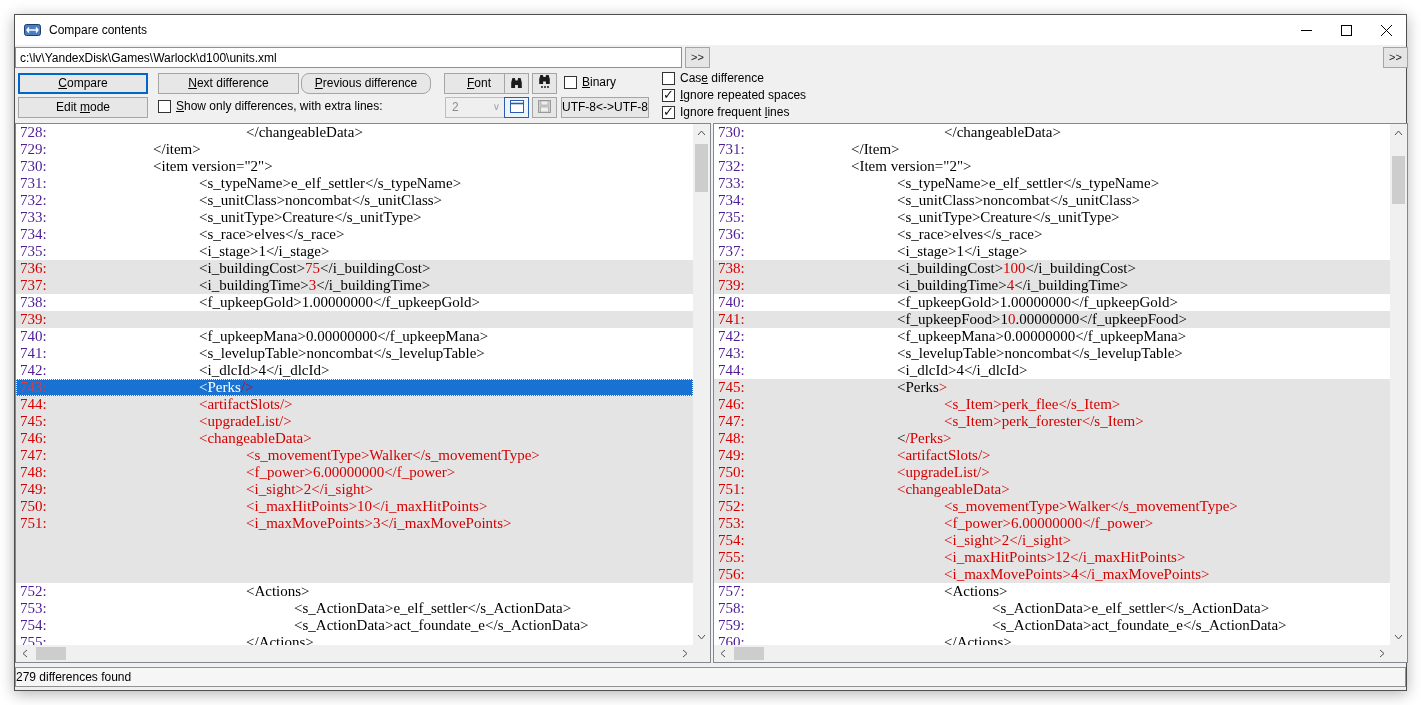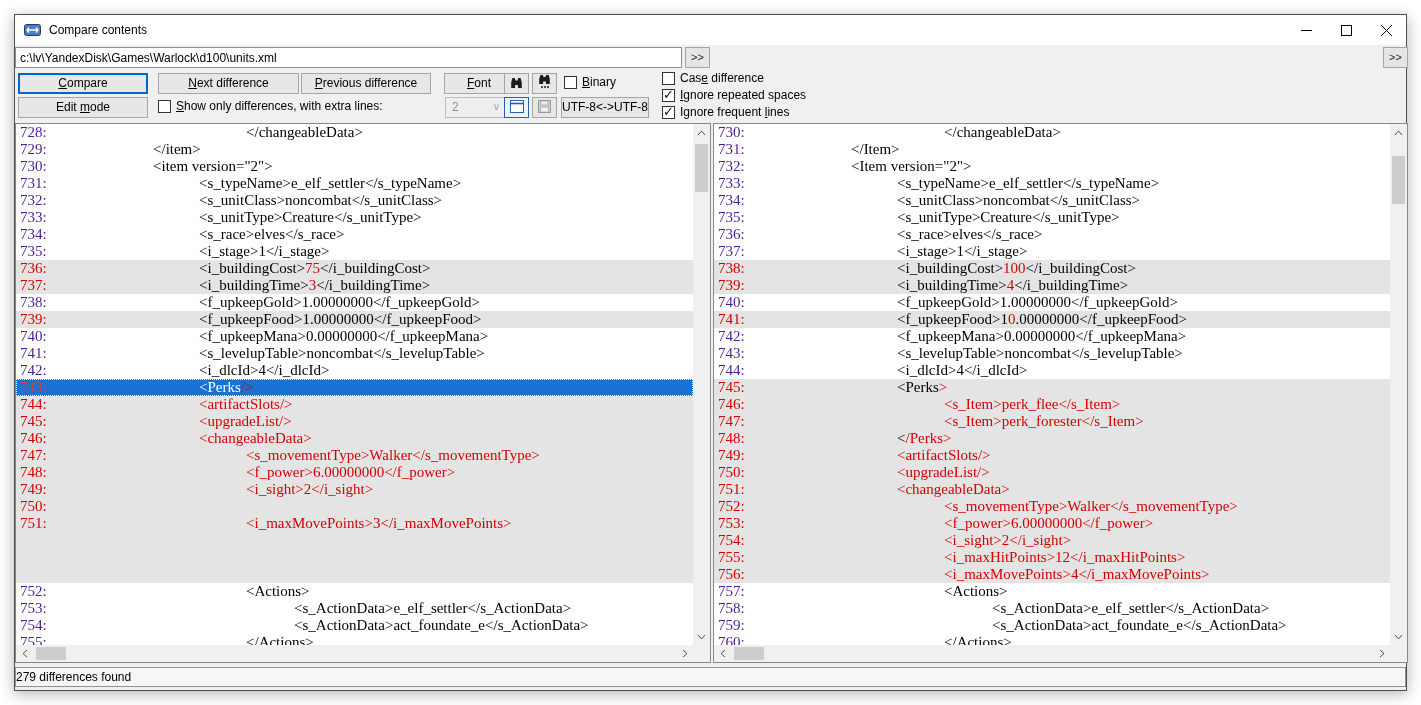--- a/index.html
+++ b/index.html
@@ -95,21 +95,21 @@
     <div class="morebtn" style="left:670px;">&gt;&gt;</div>
     <div class="morebtn" style="left:1368px;">&gt;&gt;</div>
   </div>
 
   <div class="btn focused" style="left:3px;top:58px;width:130px;">
     <span class="u">C</span><span>ompare</span>
   </div>
   <div class="btn" style="left:143px;top:58px;width:141px;">
     <span class="u">N</span><span>ext difference</span>
   </div>
-  <div class="btn" style="left:286px;top:58px;width:130px;">
+  <div class="btn" style="left:286px;top:58px;width:130px;border-radius:8px;">
     <span class="u">P</span><span>revious difference</span>
   </div>
   <div class="btn" style="left:429px;top:58px;width:70px;">
     <span class="u">F</span><span>ont</span>
   </div>
   <div class="iconbtn" style="left:489px;top:58px;">
     <span>
       <svg width="15" height="12" viewBox="0 0 15 12">
         <path d="M2.2 5.5L3.4 1h2.4l.7 2.5h2l.7-2.5h2.4l1.2 4.5V11H8.9V8H6.1v3H2.2z" fill="#1c1c1c"></path>
       </svg>
@@ -182,32 +182,32 @@
           <div class="crow bg-w"><span class="lnum">729:</span><span class="ltext" style="left: 137px;"><span class="c-k">&lt;/item&gt;</span></span></div>
           <div class="crow bg-w"><span class="lnum">730:</span><span class="ltext" style="left: 137px;"><span class="c-k">&lt;item version="2"&gt;</span></span></div>
           <div class="crow bg-w"><span class="lnum">731:</span><span class="ltext" style="left: 183px;"><span class="c-k">&lt;s_typeName&gt;e_elf_settler&lt;/s_typeName&gt;</span></span></div>
           <div class="crow bg-w"><span class="lnum">732:</span><span class="ltext" style="left: 183px;"><span class="c-k">&lt;s_unitClass&gt;noncombat&lt;/s_unitClass&gt;</span></span></div>
           <div class="crow bg-w"><span class="lnum">733:</span><span class="ltext" style="left: 183px;"><span class="c-k">&lt;s_unitType&gt;Creature&lt;/s_unitType&gt;</span></span></div>
           <div class="crow bg-w"><span class="lnum">734:</span><span class="ltext" style="left: 183px;"><span class="c-k">&lt;s_race&gt;elves&lt;/s_race&gt;</span></span></div>
           <div class="crow bg-w"><span class="lnum">735:</span><span class="ltext" style="left: 183px;"><span class="c-k">&lt;i_stage&gt;1&lt;/i_stage&gt;</span></span></div>
           <div class="crow bg-g"><span class="lnum red">736:</span><span class="ltext" style="left: 183px;"><span class="c-k">&lt;i_buildingCost&gt;</span><span class="c-r">75</span><span class="c-k">&lt;/i_buildingCost&gt;</span></span></div>
           <div class="crow bg-g"><span class="lnum red">737:</span><span class="ltext" style="left: 183px;"><span class="c-k">&lt;i_buildingTime&gt;</span><span class="c-r">3</span><span class="c-k">&lt;/i_buildingTime&gt;</span></span></div>
           <div class="crow bg-w"><span class="lnum">738:</span><span class="ltext" style="left: 183px;"><span class="c-k">&lt;f_upkeepGold&gt;1.00000000&lt;/f_upkeepGold&gt;</span></span></div>
-          <div class="crow bg-g"><span class="lnum red">739:</span><span class="ltext" style="left: 183px;"><span class="c-k">&lt;f_upkeepFood&gt;1.00000000&lt;/f_upkeepFood&gt;</span></span></div>
+          <div class="crow bg-g"><span class="lnum red">739:</span></div>
           <div class="crow bg-w"><span class="lnum">740:</span><span class="ltext" style="left: 183px;"><span class="c-k">&lt;f_upkeepMana&gt;0.00000000&lt;/f_upkeepMana&gt;</span></span></div>
           <div class="crow bg-w"><span class="lnum">741:</span><span class="ltext" style="left: 183px;"><span class="c-k">&lt;s_levelupTable&gt;noncombat&lt;/s_levelupTable&gt;</span></span></div>
           <div class="crow bg-w"><span class="lnum">742:</span><span class="ltext" style="left: 183px;"><span class="c-k">&lt;i_dlcId&gt;4&lt;/i_dlcId&gt;</span></span></div>
           <div class="crow bg-sel"><span class="lnum red">743:</span><span class="ltext" style="left: 183px;"><span class="c-w">&lt;Perks</span><span class="c-r">/&gt;</span></span></div>
           <div class="crow bg-g"><span class="lnum red">744:</span><span class="ltext" style="left: 183px;"><span class="c-r">&lt;artifactSlots/&gt;</span></span></div>
           <div class="crow bg-g"><span class="lnum red">745:</span><span class="ltext" style="left: 183px;"><span class="c-r">&lt;upgradeList/&gt;</span></span></div>
           <div class="crow bg-g"><span class="lnum red">746:</span><span class="ltext" style="left: 183px;"><span class="c-r">&lt;changeableData&gt;</span></span></div>
           <div class="crow bg-g"><span class="lnum red">747:</span><span class="ltext" style="left: 230px;"><span class="c-r">&lt;s_movementType&gt;Walker&lt;/s_movementType&gt;</span></span></div>
           <div class="crow bg-g"><span class="lnum red">748:</span><span class="ltext" style="left: 230px;"><span class="c-r">&lt;f_power&gt;6.00000000&lt;/f_power&gt;</span></span></div>
           <div class="crow bg-g"><span class="lnum red">749:</span><span class="ltext" style="left: 230px;"><span class="c-r">&lt;i_sight&gt;2&lt;/i_sight&gt;</span></span></div>
-          <div class="crow bg-g"><span class="lnum red">750:</span></div>
+          <div class="crow bg-g"><span class="lnum red">750:</span><span class="ltext" style="left: 230px;"><span class="c-r">&lt;i_maxHitPoints&gt;10&lt;/i_maxHitPoints&gt;</span></span></div>
           <div class="crow bg-g"><span class="lnum red">751:</span><span class="ltext" style="left: 230px;"><span class="c-r">&lt;i_maxMovePoints&gt;3&lt;/i_maxMovePoints&gt;</span></span></div>
           <div class="crow bg-f"></div>
           <div class="crow bg-f"></div>
           <div class="crow bg-f"></div>
           <div class="crow bg-w"><span class="lnum">752:</span><span class="ltext" style="left: 230px;"><span class="c-k">&lt;Actions&gt;</span></span></div>
           <div class="crow bg-w"><span class="lnum">753:</span><span class="ltext" style="left: 278px;"><span class="c-k">&lt;s_ActionData&gt;e_elf_settler&lt;/s_ActionData&gt;</span></span></div>
           <div class="crow bg-w"><span class="lnum">754:</span><span class="ltext" style="left: 278px;"><span class="c-k">&lt;s_ActionData&gt;act_foundate_e&lt;/s_ActionData&gt;</span></span></div>
           <div class="crow bg-w"><span class="lnum">755:</span><span class="ltext" style="left: 230px;"><span class="c-k">&lt;/Actions&gt;</span></span></div>
         </div>
       <div class="vscroll">

